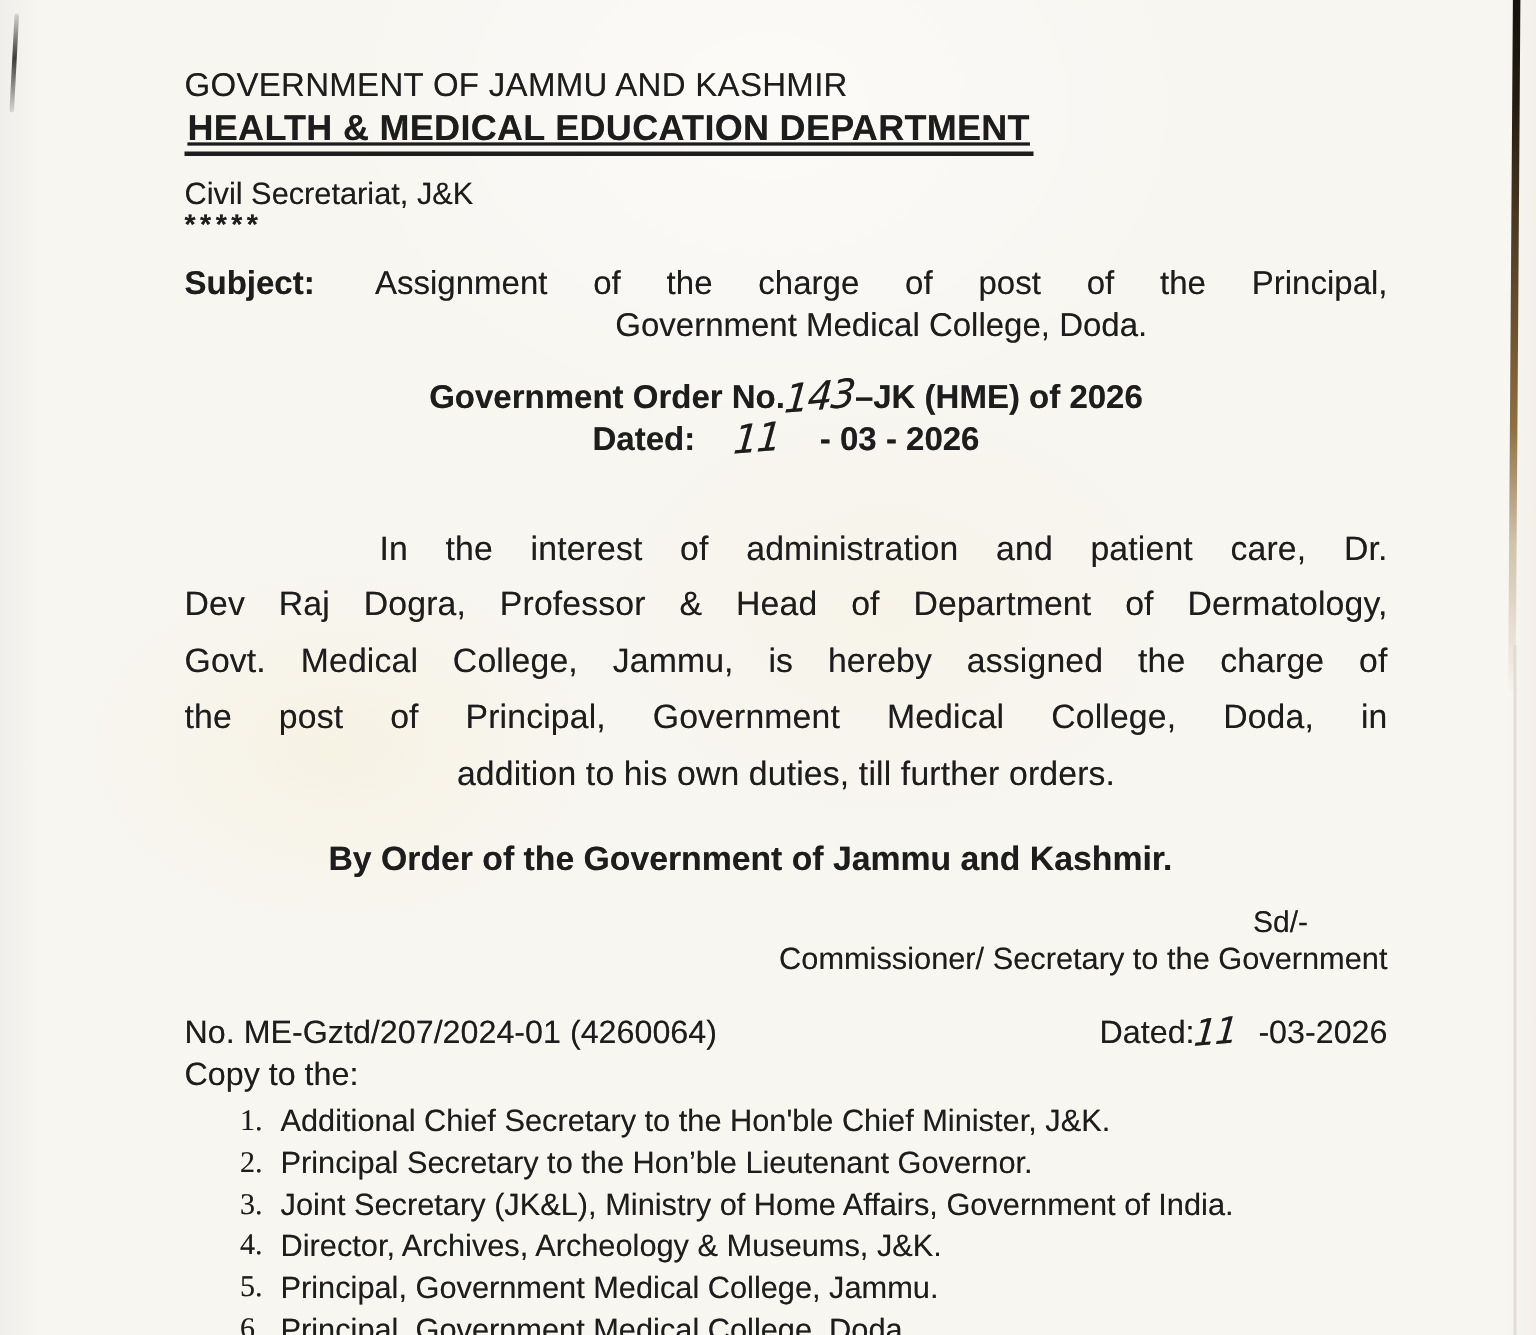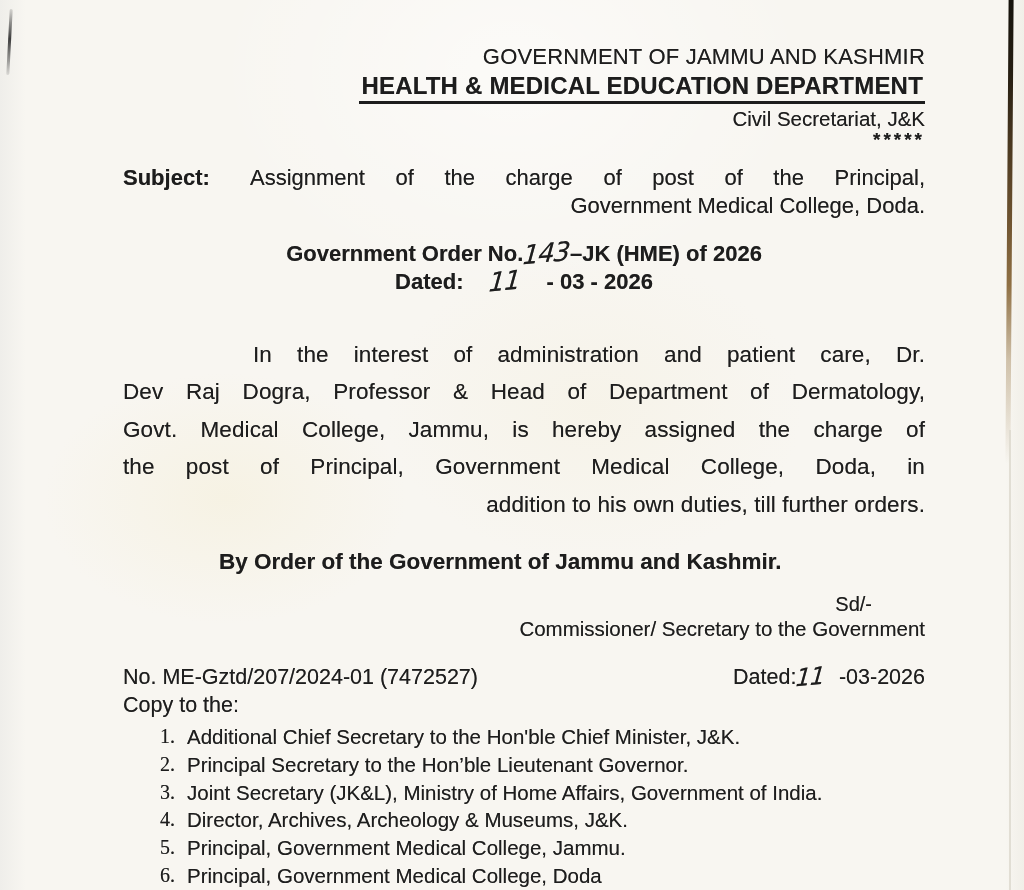--- a/index.html
+++ b/index.html
@@ -14,46 +14,46 @@
       radial-gradient(ellipse 400px 300px at 50% 8%, rgba(255,255,255,0.5), rgba(255,255,255,0) 75%),
       linear-gradient(to right, #efeeea 0px, rgba(239,238,234,0) 26px),
       linear-gradient(to left, #f1efe8 0px, rgba(241,239,232,0) 18px);
     font-family:"Liberation Sans", sans-serif;
     color:#1d1d1d;
   }
   .content{position:absolute;left:123px;top:44px;width:802px;}
   .txt{color:#1d1d1d;text-shadow:0 0 .4px rgba(20,20,20,.55);}
 
   
-  .hdr{text-align:right;}
+  .hdr{text-align:left;}
   .hdr-gov{font-size:22px;font-weight:500;letter-spacing:.2px;}
   .hdr-dept{display:inline-block;font-size:24px;font-weight:700;letter-spacing:.2px;
-            border-bottom:3px solid #1d1d1d;padding:0 2px 1px 2px;margin-top:2px;}
-  .hdr-sec{font-size:20.5px;margin-top:3px;}
+            border-bottom:3px solid #1d1d1d;padding:0 2px 1px 2px;margin-top:2px;text-decoration:underline;}
+  .hdr-sec{font-size:20.5px;margin-top:14px;}
   .hdr-stars{font-size:19px;font-weight:700;letter-spacing:3px;margin-top:1px;line-height:16px;}
 
   
   .subject{display:flex;margin-top:16px;font-size:22px;line-height:27.5px;}
   .subject-label{font-weight:700;width:127px;flex:none;}
   .subject-lines{flex:1;}
   .jline{text-align:justify;text-align-last:justify;}
 
   
   .order{margin-top:21px;text-align:center;font-weight:700;font-size:22px;line-height:28px;}
   .hw{font-family:"DejaVu Sans", sans-serif;font-style:italic;font-weight:400;
       display:inline-block;transform:rotate(-5deg) skewX(-10deg);
       font-size:26px;letter-spacing:-1px;position:relative;top:1px;line-height:20px;}
   .hw-sm{font-size:24px;}
   .gap-s{display:inline-block;width:14px;}
   .gap-m{display:inline-block;width:26px;}
 
   
   .body-par{margin-top:37px;font-size:22.5px;line-height:37.4px;letter-spacing:.1px;}
   .body-par .indent{padding-left:130px;margin-top:40px;}
-  .lline{text-align:right;}
+  .lline{text-align:center;}
 
   
   .by-order{margin-top:26px;text-align:left;font-weight:700;font-size:22.5px;padding-left:96px;}
 
   
   .sig{margin-top:17px;text-align:right;font-size:20px;line-height:24.5px;}
   .sig-sd{padding-right:53px;}
   .sig-desig{font-weight:400;font-size:20.5px;}
 
   
@@ -118,21 +118,21 @@
     </div>
 
     <div class="by-order">By Order of the Government of Jammu and Kashmir.</div>
 
     <div class="sig">
       <div class="sig-sd">Sd/-</div>
       <div class="sig-desig">Commissioner/ Secretary to the Government</div>
     </div>
 
     <div class="foot-row">
-      <div>No. ME-Gztd/207/2024-01 (7472527)</div>
+      <div>No. ME-Gztd/207/2024-01 (4260064)</div>
       <div class="foot-dated"><span>Dated:</span><span class="hw hw-sm">11</span><span class="gap-s"></span><span>-03-2026</span></div>
     </div>
 
     <div class="copy-label">Copy to the:</div>
 
     <div class="copy-list">
       <div class="copy-item">
         <span class="copy-num">1.</span>
         <span class="copy-text">Additional Chief Secretary to the Hon'ble Chief Minister, J&amp;K.</span>
       </div>

